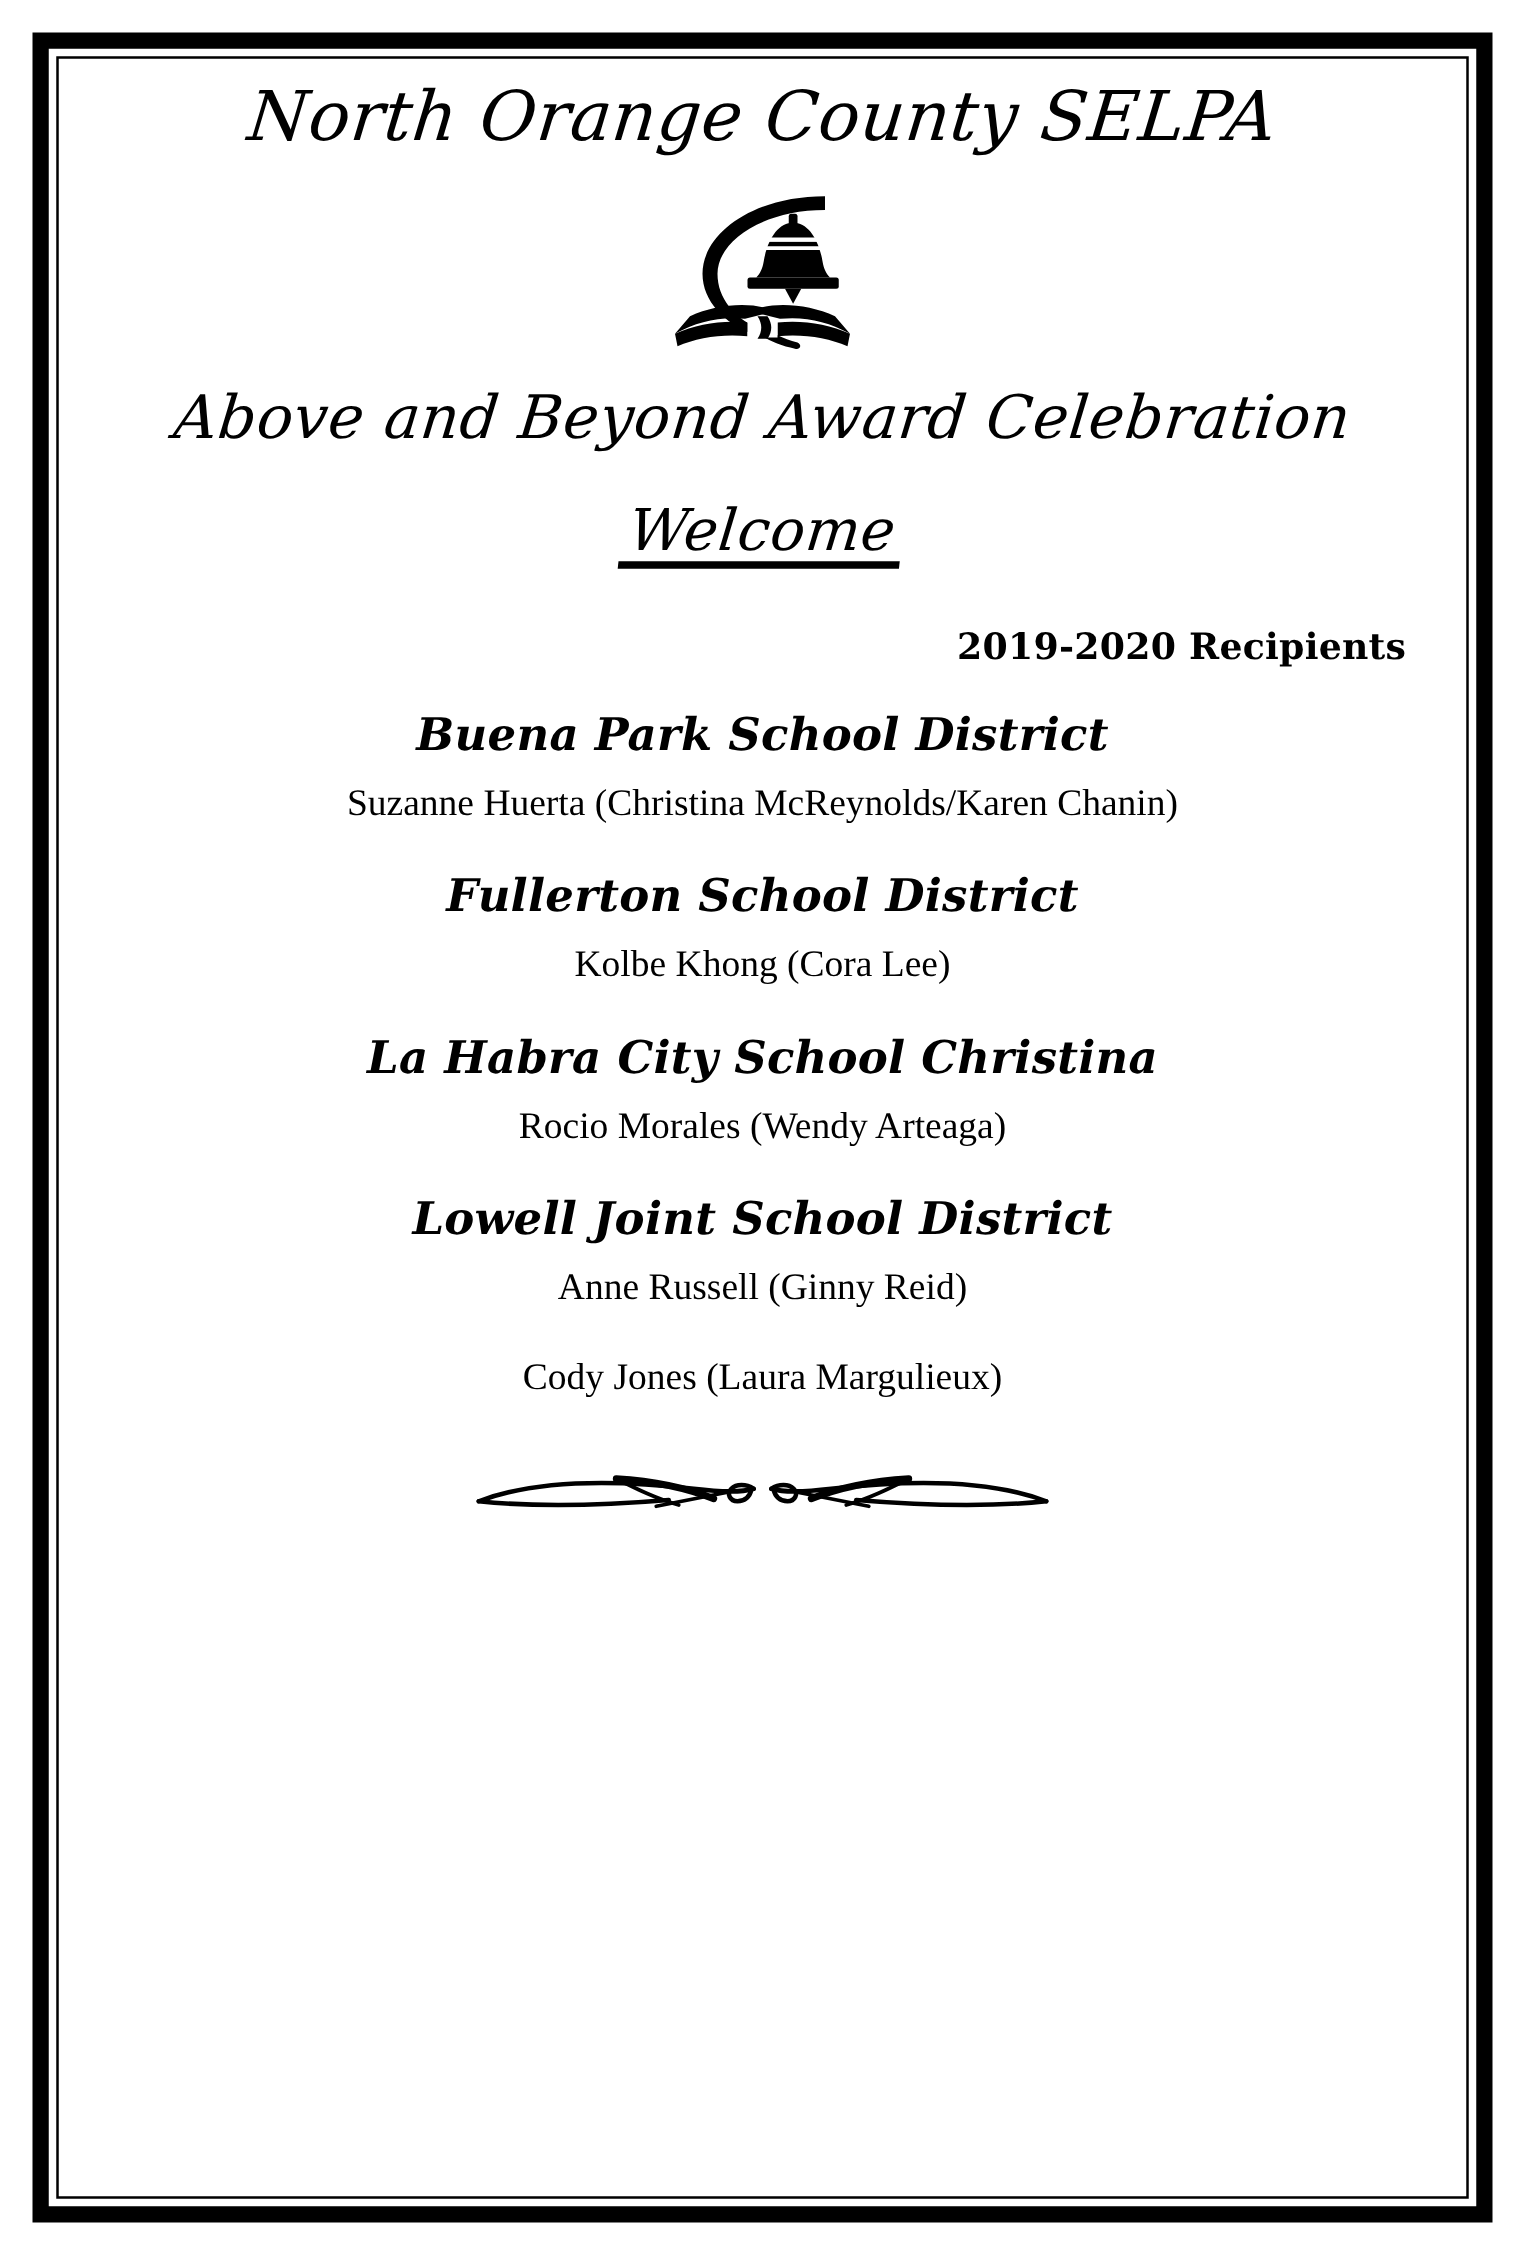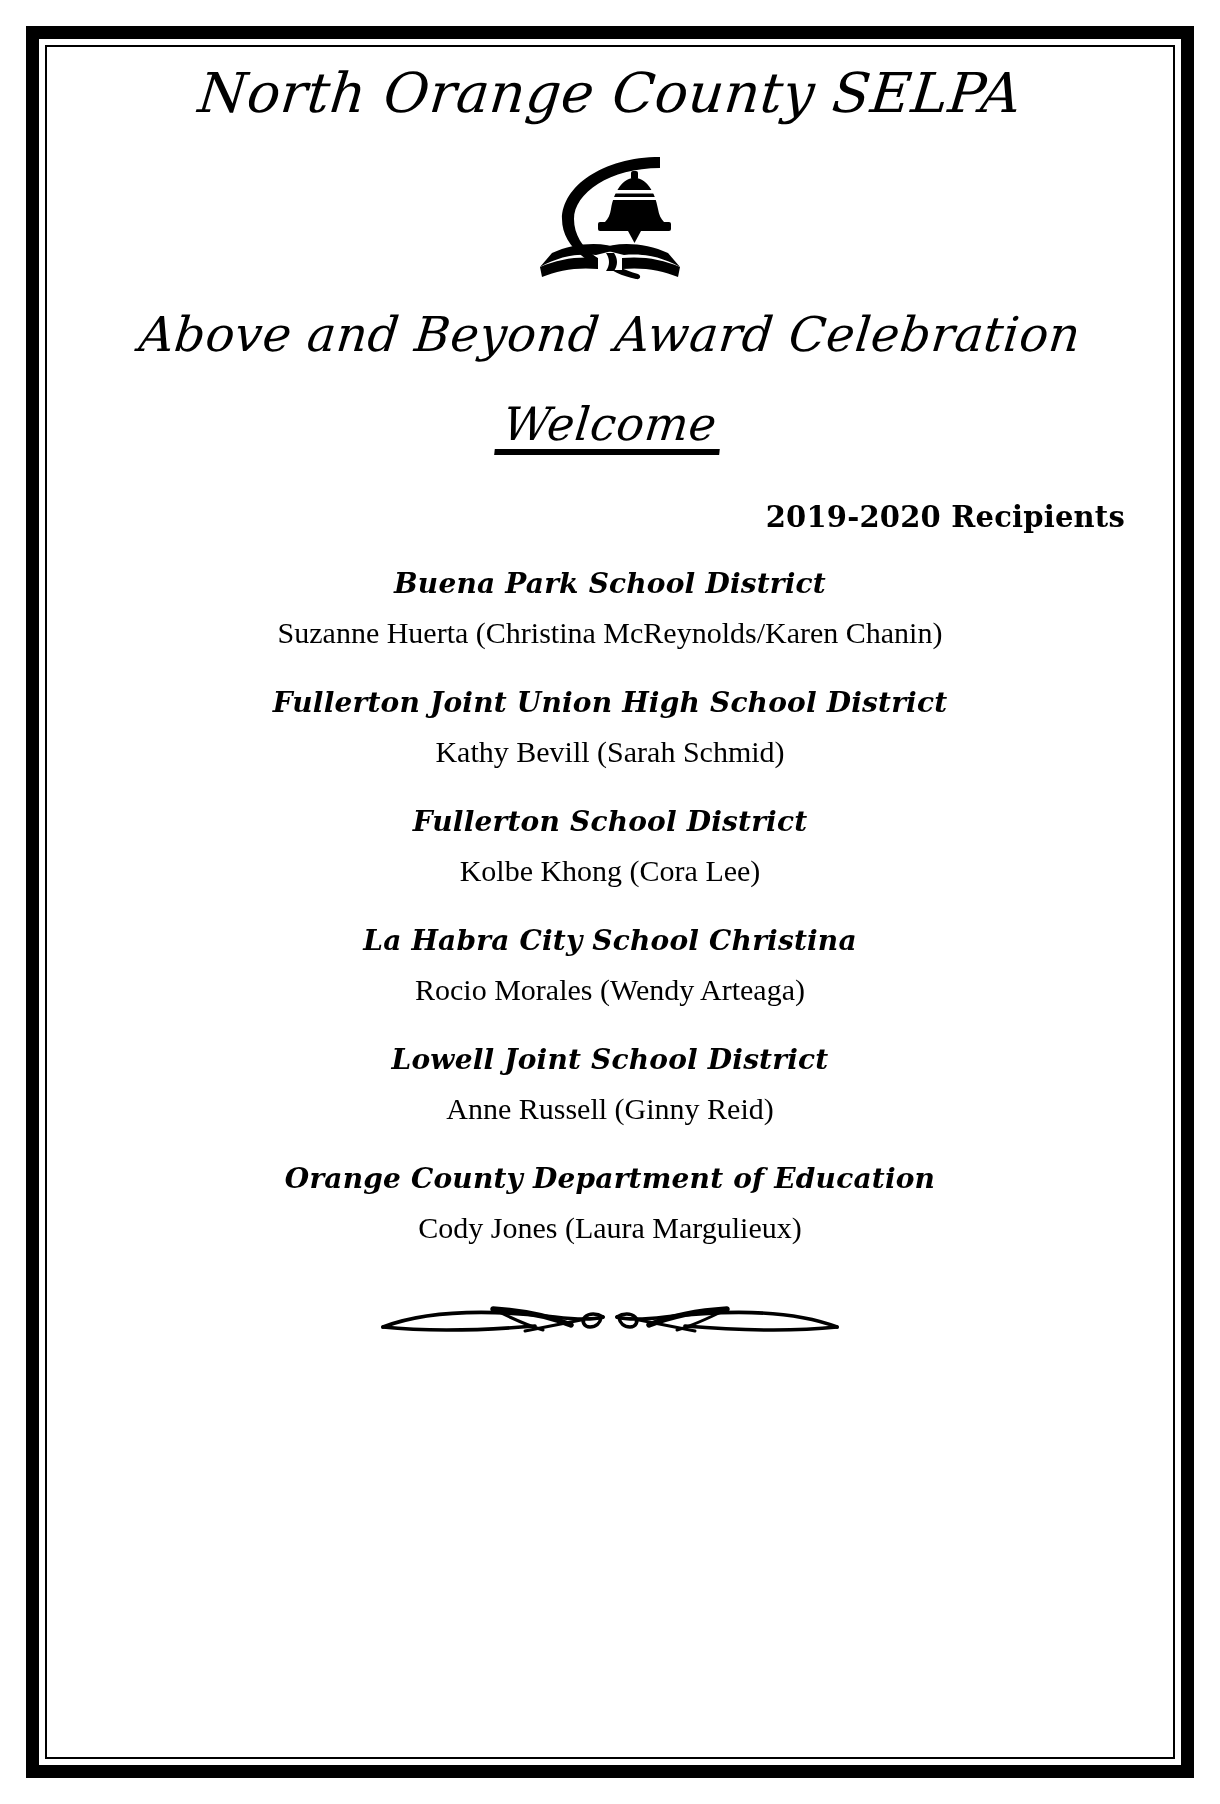--- a/index.html
+++ b/index.html
@@ -118,21 +118,21 @@
   }
   .recipient-entry {
     margin: 0 0 33px 0;
   }
   .recipient-entry:last-child { margin-bottom: 0; }
 
   .district {
     font-family: "DejaVu Serif", "Liberation Serif", serif;
     font-weight: 700;
     font-style: italic;
-    font-size: 28px;
+    font-size: 36px;
     line-height: 1.25;
     letter-spacing: 0.2px;
   }
 
   .names {
     font-family: "Liberation Serif", "DejaVu Serif", serif;
     font-weight: 400;
     font-style: normal;
     font-size: 30px;
     line-height: 1.3;
@@ -216,42 +216,37 @@
 
     <div class="recipients-heading">2019-2020 Recipients</div>
 
     <div class="recipient-list">
 
       <div class="recipient-entry">
         <div class="district">Buena Park School District</div>
         <div class="names">Suzanne Huerta (Christina McReynolds/Karen Chanin)</div>
       </div>
 
-      <div class="recipient-entry">
-        <div class="district">Fullerton Joint Union High School District</div>
-        <div class="names">Kathy Bevill (Sarah Schmid)</div>
-      </div>
 
       <div class="recipient-entry">
         <div class="district">Fullerton School District</div>
         <div class="names">Kolbe Khong (Cora Lee)</div>
       </div>
 
       <div class="recipient-entry">
         <div class="district">La Habra City School Christina</div>
         <div class="names">Rocio Morales (Wendy Arteaga)</div>
       </div>
 
       <div class="recipient-entry">
         <div class="district">Lowell Joint School District</div>
         <div class="names">Anne Russell (Ginny Reid)</div>
       </div>
 
       <div class="recipient-entry">
-        <div class="district">Orange County Department of Education</div>
         <div class="names">Cody Jones (Laura Margulieux)</div>
       </div>
 
 
     </div>
 
     <div class="flourish">
       <svg width="470" height="60" viewBox="0 0 470 60" aria-hidden="true">
         <g fill="none" stroke="#000000" stroke-width="3.6" stroke-linecap="round">
 

